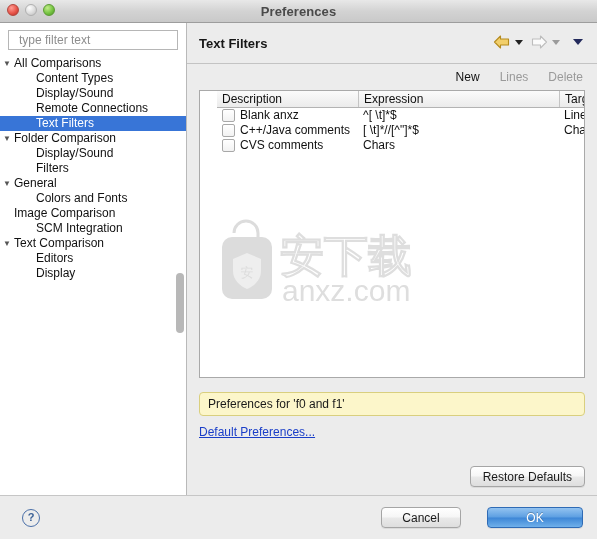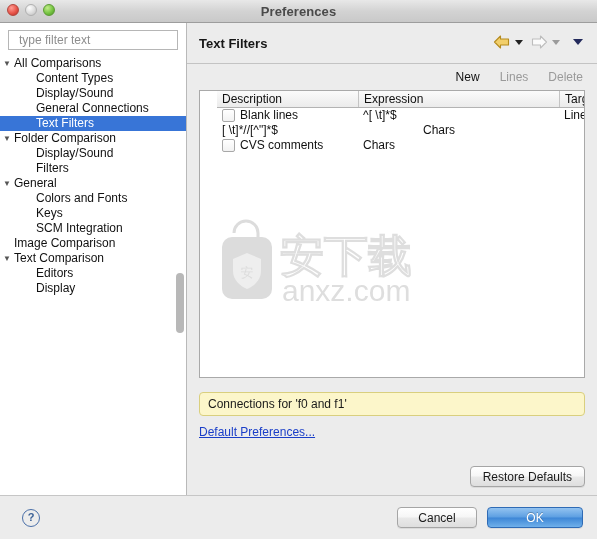--- a/index.html
+++ b/index.html
@@ -341,21 +341,21 @@
     color: #3a6096;
     font-size: 11px;
     line-height: 14px;
     text-align: center;
     font-weight: bold;
     margin-left: 8px;
   }
   .footer-btns {
     margin-left: auto;
     display: flex;
-    gap: 10px;
+    gap: 26px;
   }
   .btn-cancel { width: 80px; text-align: center; padding: 0; }
   .btn-ok {
     width: 96px;
     text-align: center;
     padding: 0;
     color: #ffffff;
     border: 1px solid #2f6bb5;
     background: linear-gradient(to bottom, #93c3f0 0%, #5d9fe2 48%, #3d86d6 52%, #6fb0ea 100%);
     text-shadow: 0 -1px 0 rgba(0,0,0,0.25);
@@ -390,21 +390,21 @@
           <div class="tree-row level1">
             <span class="tw"></span>
             <span>Content Types</span>
           </div>
           <div class="tree-row level1">
             <span class="tw"></span>
             <span>Display/Sound</span>
           </div>
           <div class="tree-row level1">
             <span class="tw"></span>
-            <span>General Connections</span>
+            <span>Remote Connections</span>
           </div>
           <div class="tree-row level1 selected">
             <span class="tw"></span>
             <span>Text Filters</span>
           </div>
           <div class="tree-row level0">
             <span class="tw">▼</span>
             <span>Folder Comparison</span>
           </div>
           <div class="tree-row level1">
@@ -416,31 +416,27 @@
             <span>Filters</span>
           </div>
           <div class="tree-row level0">
             <span class="tw">▼</span>
             <span>General</span>
           </div>
           <div class="tree-row level1">
             <span class="tw"></span>
             <span>Colors and Fonts</span>
           </div>
-          <div class="tree-row level1">
-            <span class="tw"></span>
-            <span>Keys</span>
+          <div class="tree-row level0">
+            <span class="tw"></span>
+            <span>Image Comparison</span>
           </div>
           <div class="tree-row level1">
             <span class="tw"></span>
             <span>SCM Integration</span>
-          </div>
-          <div class="tree-row level0">
-            <span class="tw"></span>
-            <span>Image Comparison</span>
           </div>
           <div class="tree-row level0">
             <span class="tw">▼</span>
             <span>Text Comparison</span>
           </div>
           <div class="tree-row level1">
             <span class="tw"></span>
             <span>Editors</span>
           </div>
           <div class="tree-row level1">
@@ -481,26 +477,30 @@
       <div class="table-wrap">
         <div class="thead">
           <div class="th col-desc">Description</div>
           <div class="th col-expr">Expression</div>
           <div class="th col-target">Target</div>
         </div>
         <div id="tbody">
             <div class="trow">
               <div class="cell cell-desc">
                 <span class="chk"></span>
-                <span>Blank lines</span>
+                <span>Blank anxz</span>
               </div>
               <div class="cell cell-expr">^[ \t]*$</div>
               <div class="cell cell-target">Lines</div>
             </div>
             <div class="trow">
+              <div class="cell cell-desc">
+                <span class="chk"></span>
+                <span>C++/Java comments</span>
+              </div>
               <div class="cell cell-expr">[ \t]*//[^"]*$</div>
               <div class="cell cell-target">Chars</div>
             </div>
             <div class="trow">
               <div class="cell cell-desc">
                 <span class="chk"></span>
                 <span>CVS comments</span>
               </div>
               <div class="cell cell-target">Chars</div>
             </div>
@@ -513,21 +513,21 @@
             </g>
             <rect x="6" y="26" width="50" height="62" rx="10" fill="#dcdcdc"></rect>
             <path d="M31 42 l14 6 v12 c0 9 -7 15 -14 18 c-7 -3 -14 -9 -14 -18 v-12 z" fill="#eeeeee"></path>
             <text x="31" y="66" font-family="'DejaVu Sans', sans-serif" font-size="13" fill="#dcdcdc" text-anchor="middle">安</text>
             <text x="64" y="60" font-family="'DejaVu Sans', sans-serif" font-size="44" fill="none" stroke="#dedede" stroke-width="2.2">安下载</text>
             <text x="66" y="90" font-family="'Liberation Sans', sans-serif" font-size="30" fill="#dedede">anxz.com</text>
           </svg>
         </div>
       </div>
 
-      <div class="status-bar">Connections for 'f0 and f1'</div>
+      <div class="status-bar">Preferences for 'f0 and f1'</div>
 
       <div class="link-row">
         <span class="link">Default Preferences...</span>
       </div>
 
       <div class="restore-row">
         <button class="btn">Restore Defaults</button>
       </div>
     </div>
   </div>

